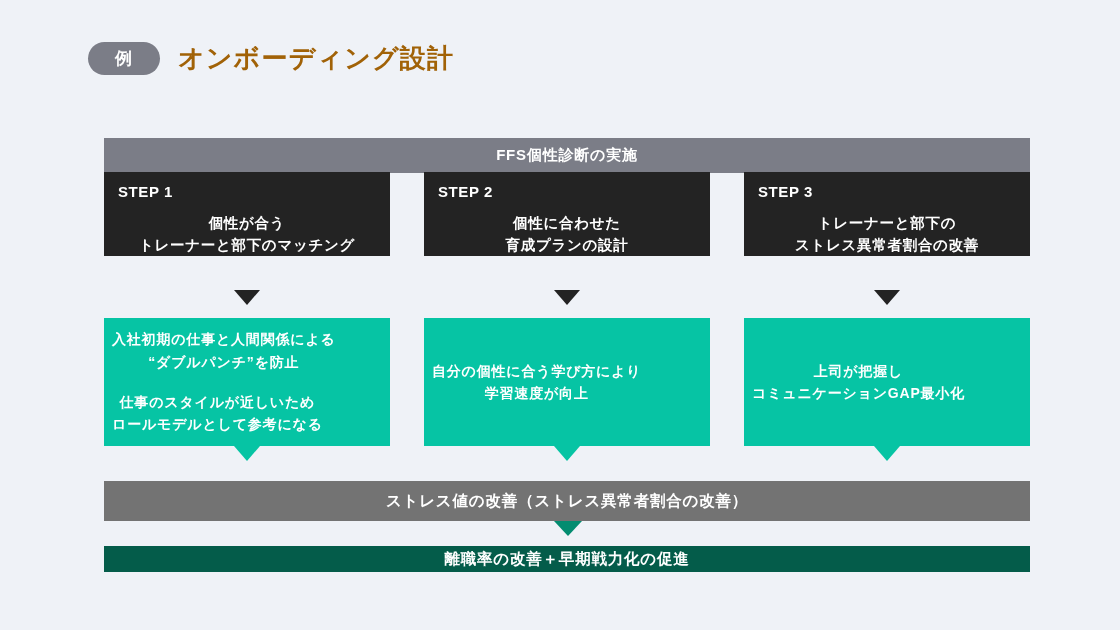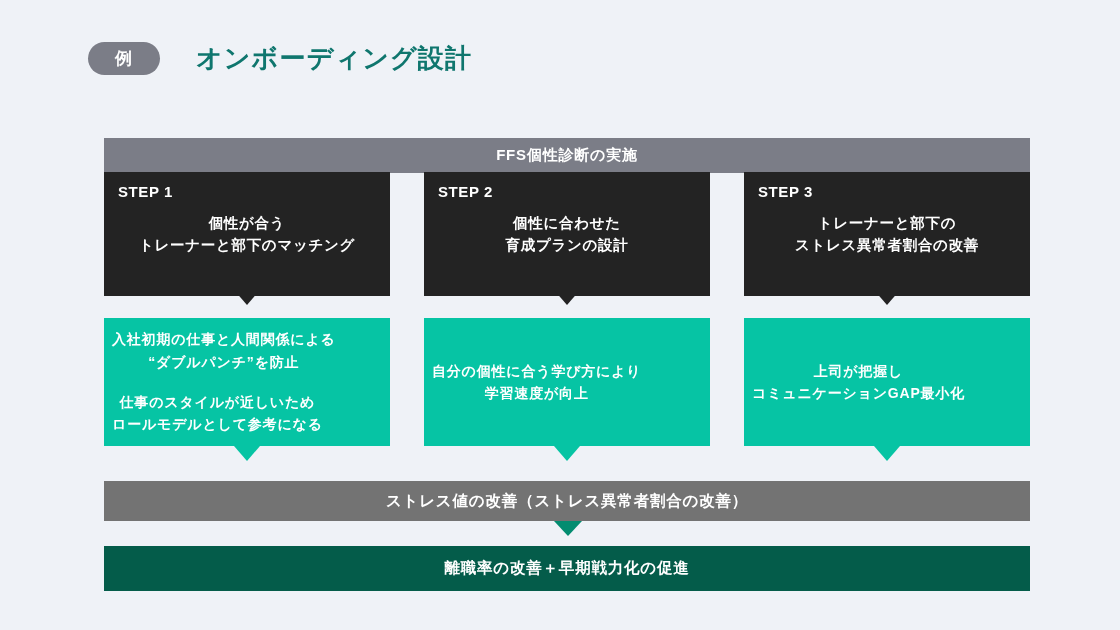--- a/index.html
+++ b/index.html
@@ -40,24 +40,23 @@
     font-size: 17px;
     font-weight: 700;
     display: flex;
     align-items: center;
     justify-content: center;
     letter-spacing: 1px;
   }
   .page-title {
     font-size: 26px;
     font-weight: 700;
-    color: #0f766e;
+    color: #a16207;
     letter-spacing: 1.2px;
     white-space: nowrap;
-    margin-left: 18px;
   }
 
   
   .bar {
     position: absolute;
     left: 104px;
     width: 926px;
     display: flex;
     align-items: center;
     justify-content: center;
@@ -73,33 +72,33 @@
     margin-top: 28px;
   }
   .bar-teal {
     top: 481px;
     height: 40px;
     background: #737373;
     font-size: 15.5px;
   }
   .bar-darkgreen {
     top: 546px;
-    height: 45px;
+    height: 26px;
     background: #045c4a;
     font-size: 15.5px;
   }
   .col-1 { left: 104px; }
   .col-2 { left: 424px; }
   .col-3 { left: 744px; }
 
   .step-box {
     position: absolute;
     top: 172px;
     width: 286px;
-    height: 124px;
+    height: 84px;
     background: #232323;
     color: #ffffff;
     box-sizing: border-box;
     padding: 11px 10px 0 10px;
   }
   .step-label {
     font-size: 15px;
     font-weight: 700;
     letter-spacing: 0.6px;
     margin-left: 4px;

